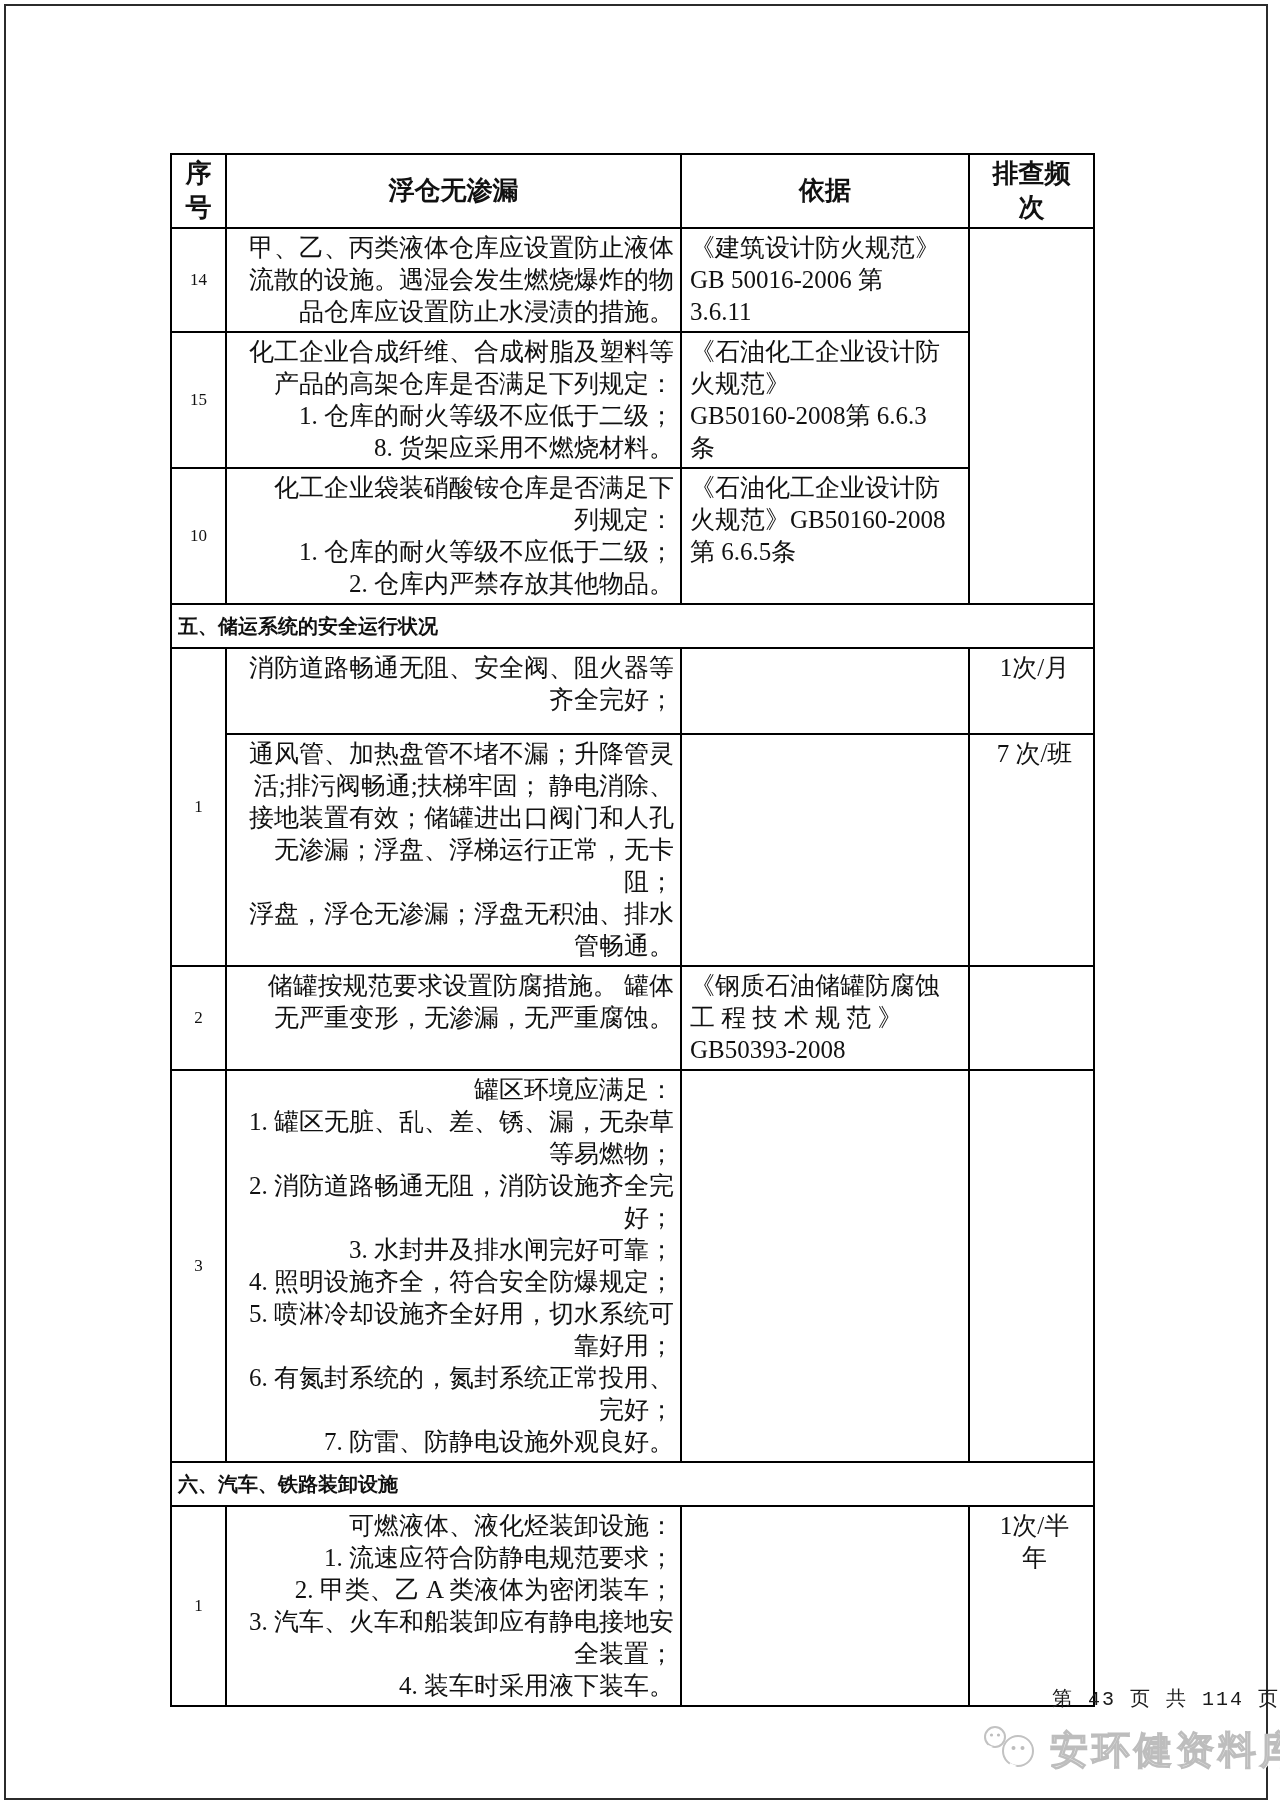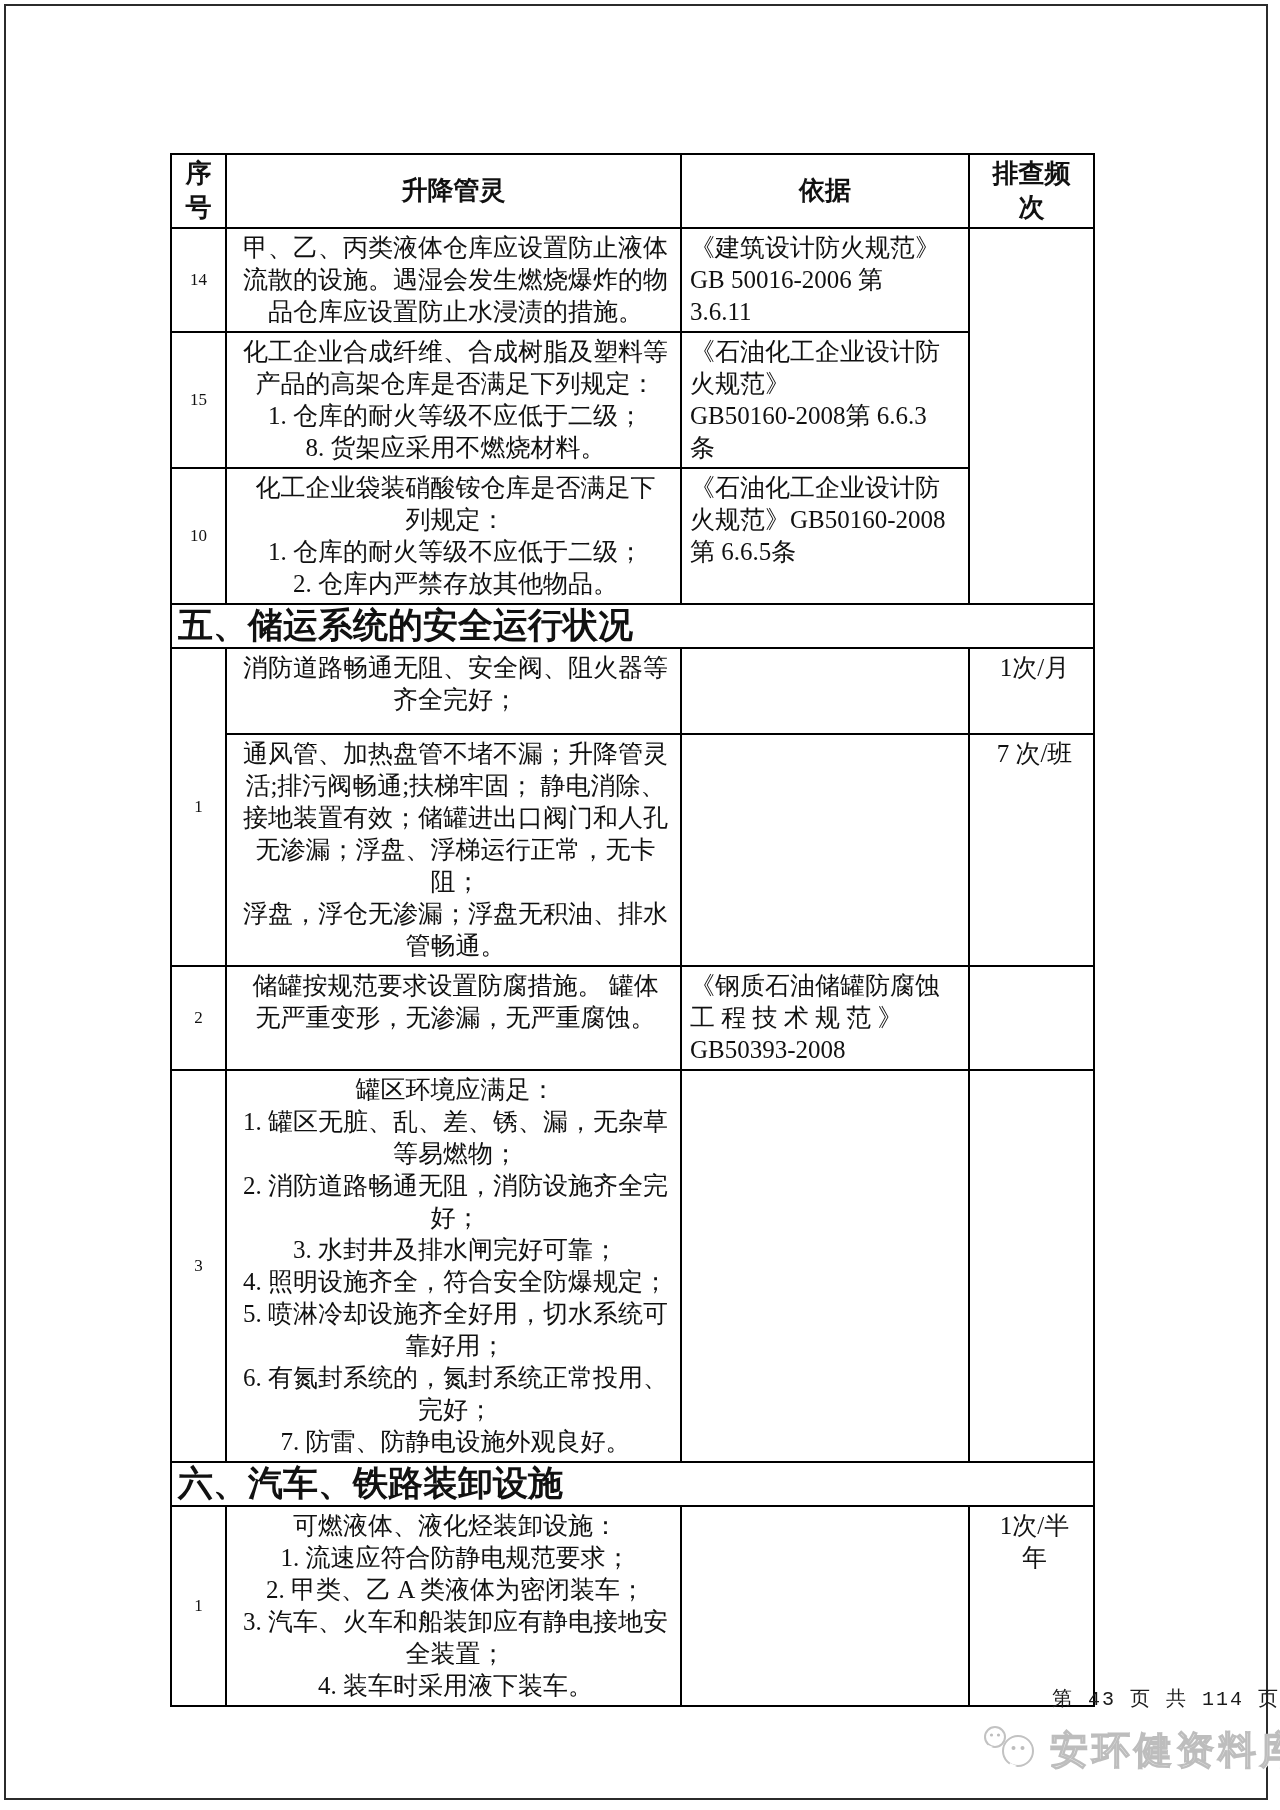--- a/index.html
+++ b/index.html
@@ -51,39 +51,39 @@
     vertical-align:middle;
     font-size:17px;
     line-height:32px;
     padding:2px 2px;
   }
   td.content{
     vertical-align:top;
     font-size:25px;
     line-height:32px;
     padding:3px 6px 3px 10px;
-    text-align:center;
+    text-align:right;
   }
   td.basis{
     vertical-align:top;
     font-size:25px;
     line-height:32px;
     padding:3px 4px 3px 8px;
     text-align:left;
     margin-left:8px;
   }
   td.freq{
     vertical-align:top;
     font-size:25px;
     line-height:32px;
     padding:3px 2px 3px 8px;
     text-align:center;
   }
   td.section{
-    font-size:35px;
+    font-size:20px;
     font-weight:bold;
     padding:4px 4px 4px 6px;
     vertical-align:middle;
     line-height:34px;
   }
   tr.sec{height:42px;}
   tr.subA{height:86px;}
   .footer{
     position:absolute;
     left:0;top:1685px;
@@ -121,21 +121,21 @@
   <colgroup>
     <col class="c-no">
       <col class="c-content">
       <col class="c-basis">
       <col class="c-freq">
   </colgroup>
   <tbody>
     <tr class="head">
       <th>序
 号</th>
-      <th>升降管灵</th>
+      <th>浮仓无渗漏</th>
       <th>依据</th>
       <th>排查频
 次</th>
     </tr>
 
     <tr>
       <td class="no">14</td>
       <td class="content">甲、乙、丙类液体仓库应设置防止液体
 流散的设施。遇湿会发生燃烧爆炸的物
 品仓库应设置防止水浸渍的措施。</td>

